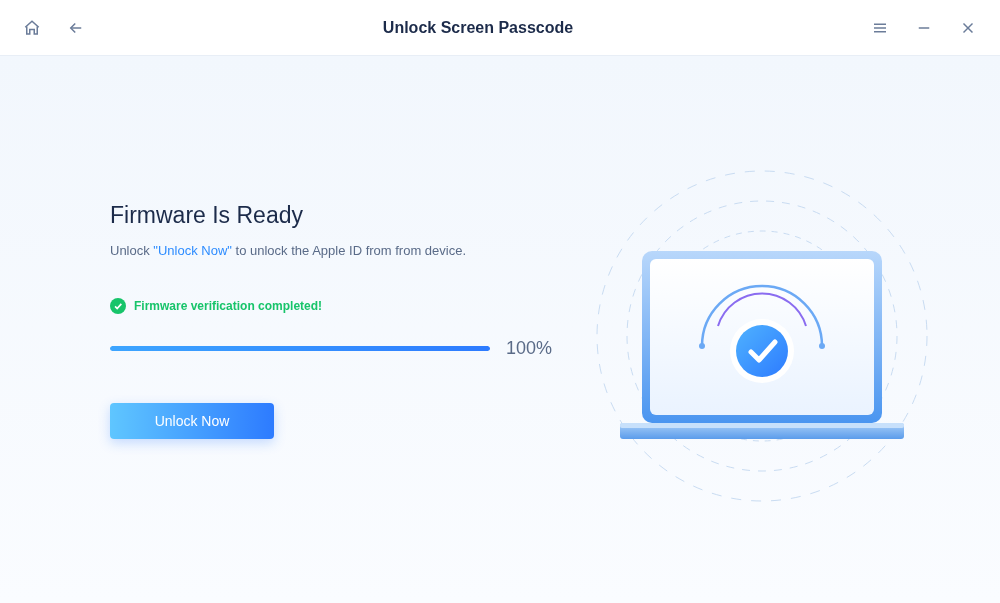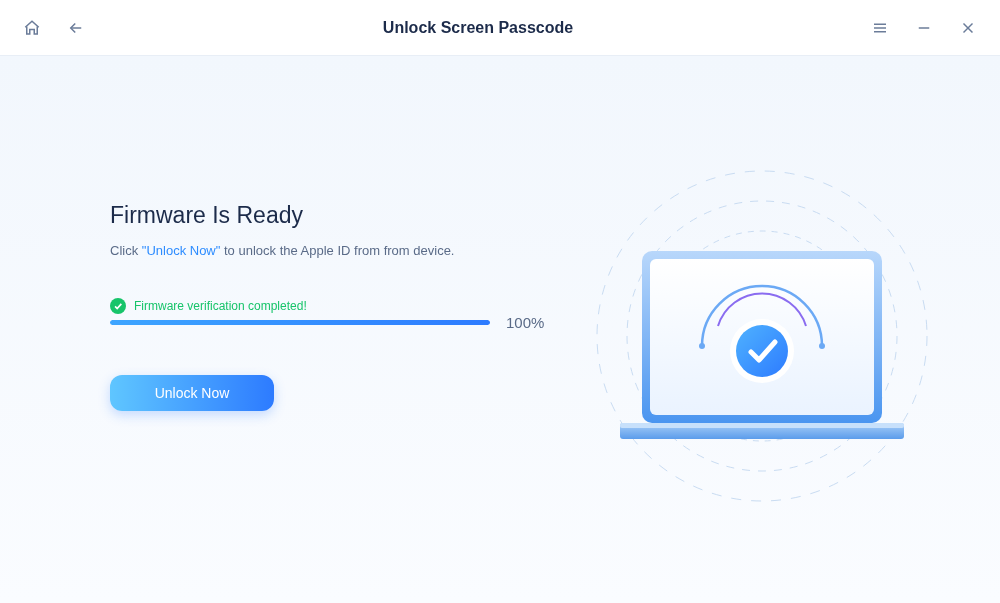--- a/index.html
+++ b/index.html
@@ -64,21 +64,22 @@
     margin-bottom: 40px;
   }
   .subtext .highlight {
     color: #2d8cff;
     font-weight: 500;
   }
   .status-row {
     display: flex;
     align-items: center;
     gap: 8px;
-    margin-bottom: 0;
+    margin-bottom: 24px;
+    font-weight: bold;
   }
   .check-circle {
     width: 16px;
     height: 16px;
     border-radius: 50%;
     background: #17c46a;
     display: flex;
     align-items: center;
     justify-content: center;
   }
@@ -100,28 +101,28 @@
     border-radius: 3px;
     overflow: hidden;
   }
   .progress-fill {
     height: 100%;
     width: 100%;
     background: linear-gradient(90deg, #3da5ff 0%, #2d7bff 100%);
     border-radius: 3px;
   }
   .progress-pct {
-    font-size: 15px;
+    font-size: 18px;
     color: #5a6b88;
   }
   .unlock-btn {
     width: 164px;
     height: 36px;
     border: none;
-    border-radius: 12px;
+    border-radius: 4px;
     background: linear-gradient(90deg, #5fc6ff 0%, #2d7bff 100%);
     color: #fff;
     font-size: 14px;
     font-weight: 500;
     cursor: pointer;
     box-shadow: 0 4px 12px rgba(45,123,255,0.25);
   }
   .illustration {
     position: absolute;
     right: 58px;
@@ -168,21 +169,21 @@
           <line x1="18" y1="6" x2="6" y2="18"></line>
       </svg>
     </div>
   </div>
 </div>
 
 <div class="content">
   <div class="left-panel">
     <div class="heading">Firmware Is Ready</div>
     <div class="subtext">
-      <span>Click </span><span class="highlight">"Unlock Now"</span><span> to unlock the Apple ID from from device.</span>
+      <span>Unlock </span><span class="highlight">"Unlock Now"</span><span> to unlock the Apple ID from from device.</span>
     </div>
     <div class="status-row">
       <div class="check-circle">
         <svg viewBox="0 0 24 24" fill="none" stroke="#fff" stroke-width="4">
             <polyline points="5 13 10 18 20 7"></polyline>
           </svg>
       </div>
       <div class="status-text">Firmware verification completed!</div>
     </div>
     <div class="progress-wrap">

